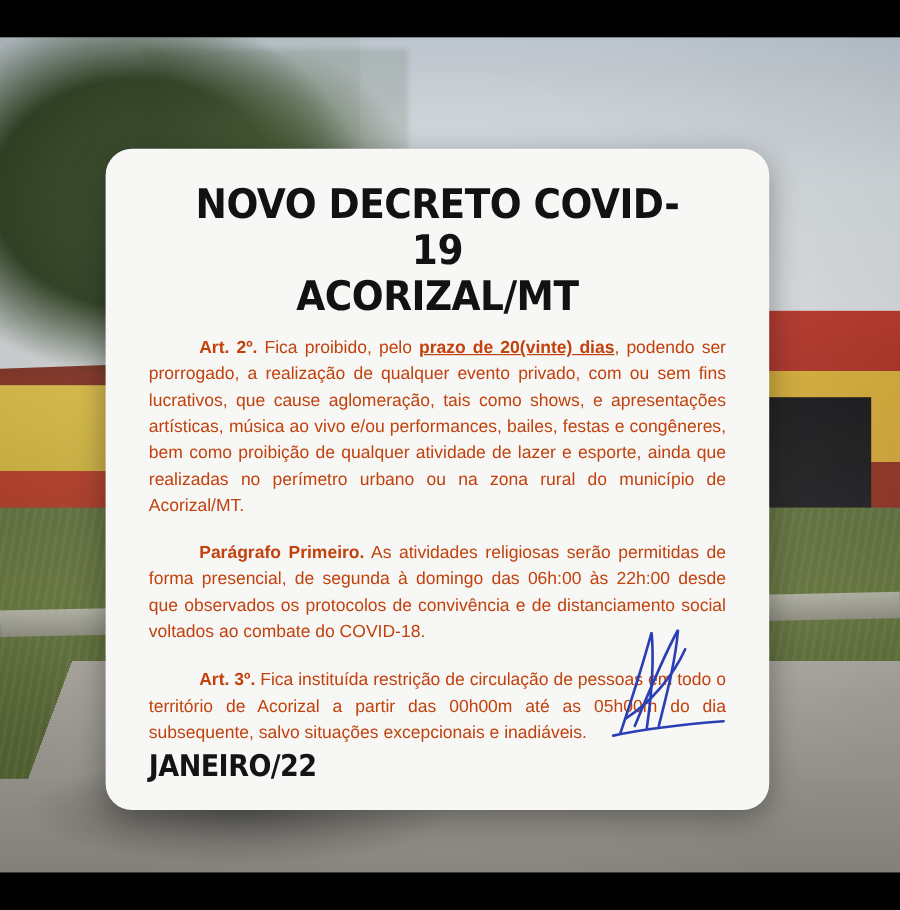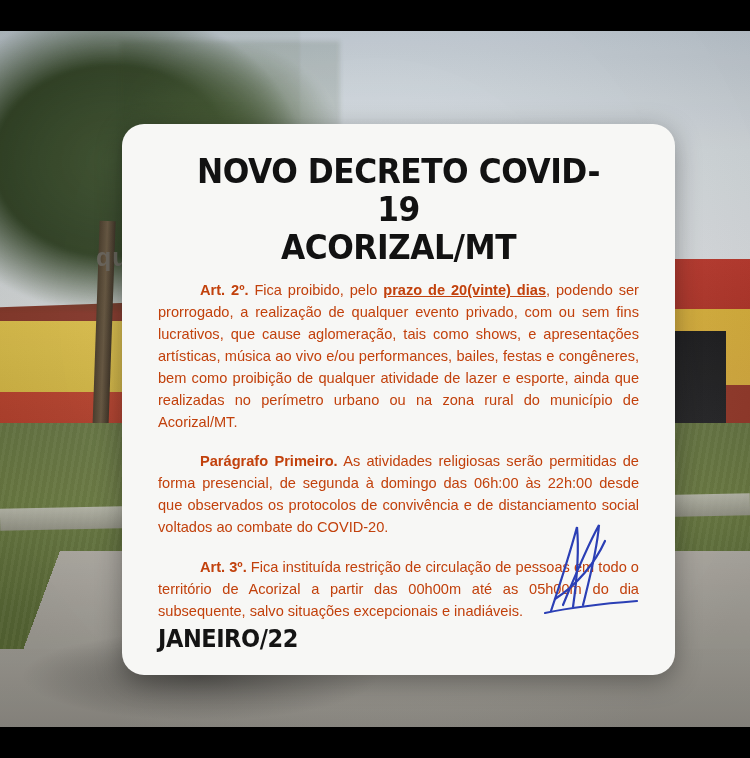--- a/index.html
+++ b/index.html
@@ -154,21 +154,21 @@
     font-size: 25px;
     font-weight: 700;
     color: #6d6a64;
     letter-spacing: 1px;
     opacity: .85;
   }
 
   
   .card {
     position: absolute;
-    left: 122px;
+    left: 88px;
     top: 124px;
     width: 553px;
     height: 551px;
     background: #f7f7f5;
     border-radius: 22px;
     box-shadow: 0 6px 26px rgba(0,0,0,0.35);
     overflow: hidden;
   }
 
   .card-inner {
@@ -271,21 +271,21 @@
         <span class="line2">ACORIZAL/MT</span>
       </div>
 
       <div class="body-text">
 
         <p class="para">
           <span class="indent"></span><span class="b">Art. 2º.</span><span> Fica proibido, pelo </span><span class="u">prazo de 20(vinte) dias</span><span>, podendo ser prorrogado, a realização de qualquer evento privado, com ou sem fins lucrativos, que cause aglomeração, tais como shows, e apresentações artísticas, música ao vivo e/ou performances, bailes, festas e congêneres, bem como proibição de qualquer atividade de lazer e esporte, ainda que realizadas no perímetro urbano ou na zona rural do município de Acorizal/MT.</span>
         </p>
 
         <p class="para">
-          <span class="indent"></span><span class="b">Parágrafo Primeiro.</span><span>  As atividades religiosas serão permitidas de forma presencial, de segunda à domingo das 06h:00 às 22h:00 desde que observados os protocolos de convivência e de distanciamento social voltados ao combate do COVID-20.</span>
+          <span class="indent"></span><span class="b">Parágrafo Primeiro.</span><span>  As atividades religiosas serão permitidas de forma presencial, de segunda à domingo das 06h:00 às 22h:00 desde que observados os protocolos de convivência e de distanciamento social voltados ao combate do COVID-18.</span>
         </p>
 
         <p class="para">
           <span class="indent"></span><span class="b">Art. 3º.</span><span> Fica instituída restrição de circulação de pessoas em todo o território de Acorizal a partir das 00h00m até as 05h00m do dia subsequente, salvo situações excepcionais e inadiáveis.</span>
         </p>
 
       </div>
 
       <div class="footer-date">JANEIRO/22</div>
 

